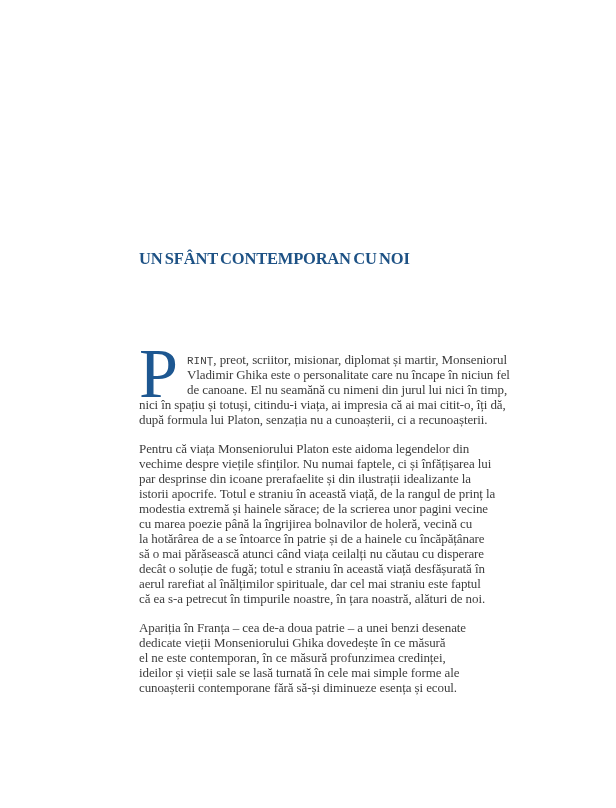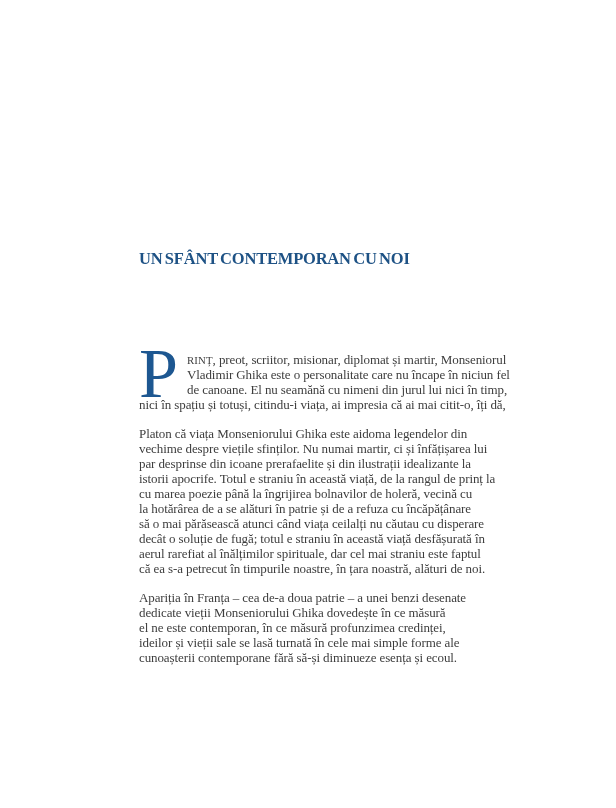--- a/index.html
+++ b/index.html
@@ -58,20 +58,21 @@
     left: 0;
     top: -13px;
     font-size: 70px;
     line-height: 70px;
     color: #1d5791;
     font-weight: normal;
   }
   .smallcaps {
     font-size: 10.8px;
     letter-spacing: 0.1px;
+    font-family: Liberation Mono, monospace;
   }
 </style>
 </head>
 <body>
 
 <div class="page">
 
   <h1 class="heading">UN SFÂNT CONTEMPORAN CU NOI</h1>
 
   <div class="body-text">
@@ -80,30 +81,32 @@
       <span class="dropcap">P</span>
       <div class="line indented-line">
         <span class="smallcaps">RINȚ</span><span>, preot, scriitor, misionar, diplomat și martir, Monseniorul</span>
       </div>
       <div class="indented">
           <div class="line">Vladimir Ghika este o personalitate care nu încape în niciun fel</div>
           <div class="line">de canoane. El nu seamănă cu nimeni din jurul lui nici în timp,</div>
         </div>
       <div>
           <div class="line">nici în spațiu și totuși, citindu-i viața, ai impresia că ai mai citit-o, îți dă,</div>
+          <div class="line">după formula lui Platon, senzația nu a cunoașterii, ci a recunoașterii.</div>
         </div>
     </div>
 
     <div class="para">
-        <div class="line">Platon că viața Monseniorului Ghika este aidoma legendelor din</div>
-        <div class="line">vechime despre viețile sfinților. Nu numai martir, ci și înfățișarea lui</div>
+        <div class="line">Pentru că viața Monseniorului Platon este aidoma legendelor din</div>
+        <div class="line">vechime despre viețile sfinților. Nu numai faptele, ci și înfățișarea lui</div>
         <div class="line">par desprinse din icoane prerafaelite și din ilustrații idealizante la</div>
         <div class="line">istorii apocrife. Totul e straniu în această viață, de la rangul de prinț la</div>
+        <div class="line">modestia extremă și hainele sărace; de la scrierea unor pagini vecine</div>
         <div class="line">cu marea poezie până la îngrijirea bolnavilor de holeră, vecină cu</div>
-        <div class="line">la hotărârea de a se alături în patrie și de a refuza cu încăpățânare</div>
+        <div class="line">la hotărârea de a se întoarce în patrie și de a hainele cu încăpățânare</div>
         <div class="line">să o mai părăsească atunci când viața ceilalți nu căutau cu disperare</div>
         <div class="line">decât o soluție de fugă; totul e straniu în această viață desfășurată în</div>
         <div class="line">aerul rarefiat al înălțimilor spirituale, dar cel mai straniu este faptul</div>
         <div class="line">că ea s-a petrecut în timpurile noastre, în țara noastră, alături de noi.</div>
       </div>
 
     <div class="para">
         <div class="line">Apariția în Franța – cea de-a doua patrie – a unei benzi desenate</div>
         <div class="line">dedicate vieții Monseniorului Ghika dovedește în ce măsură</div>
         <div class="line">el ne este contemporan, în ce măsură profunzimea credinței,</div>

